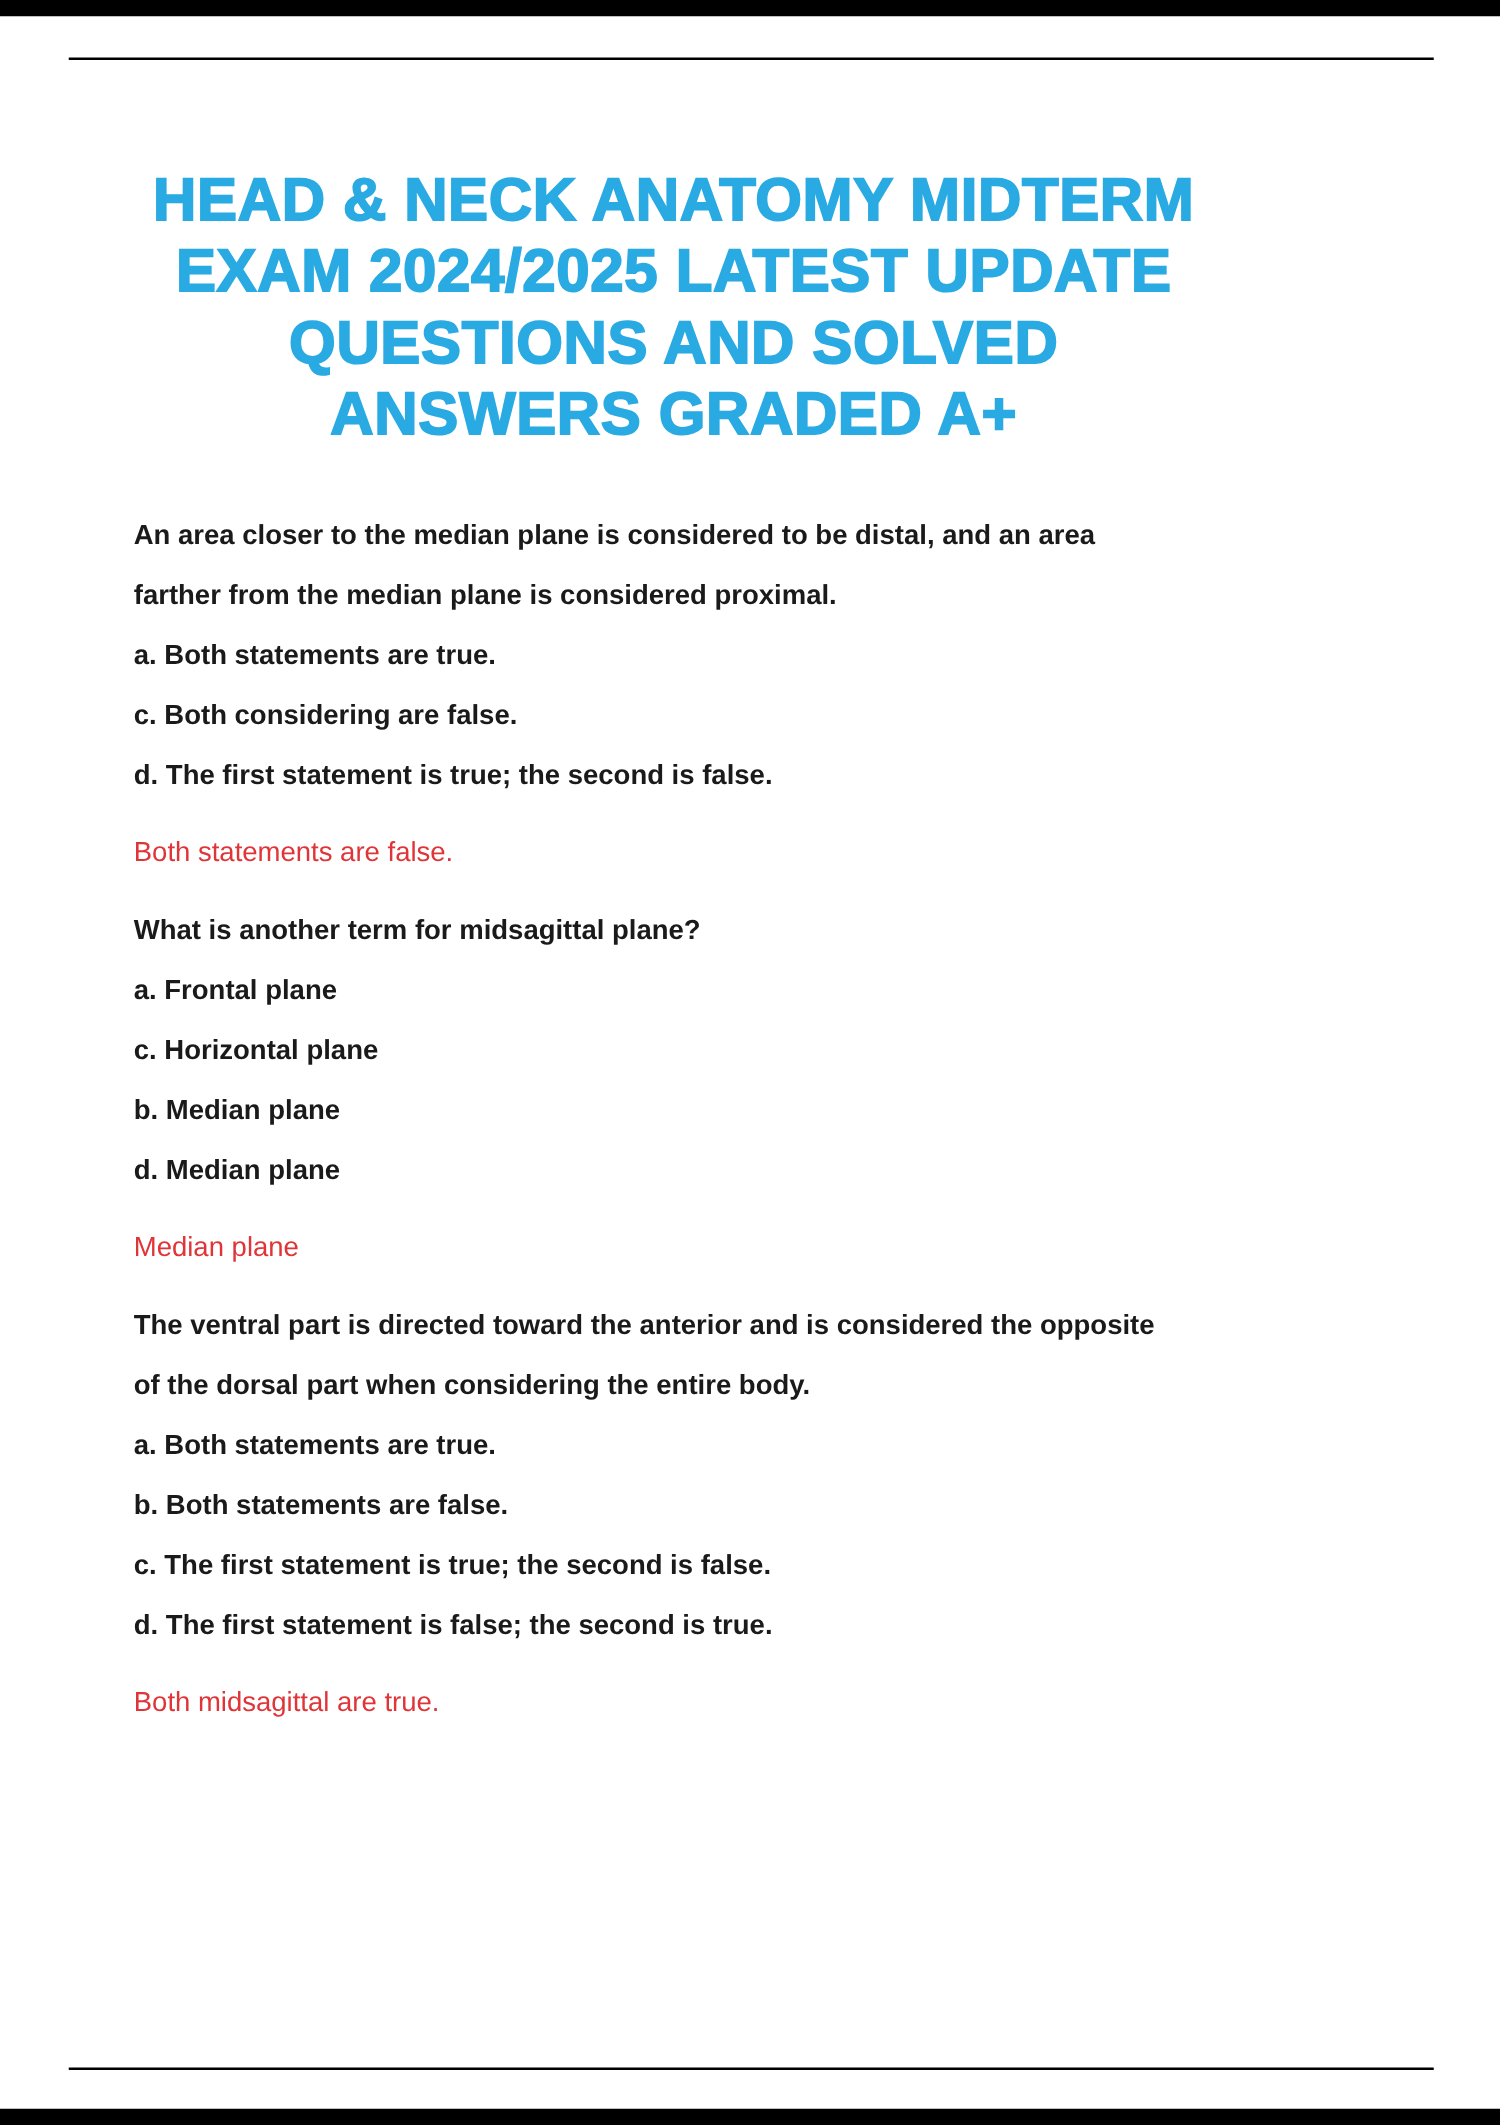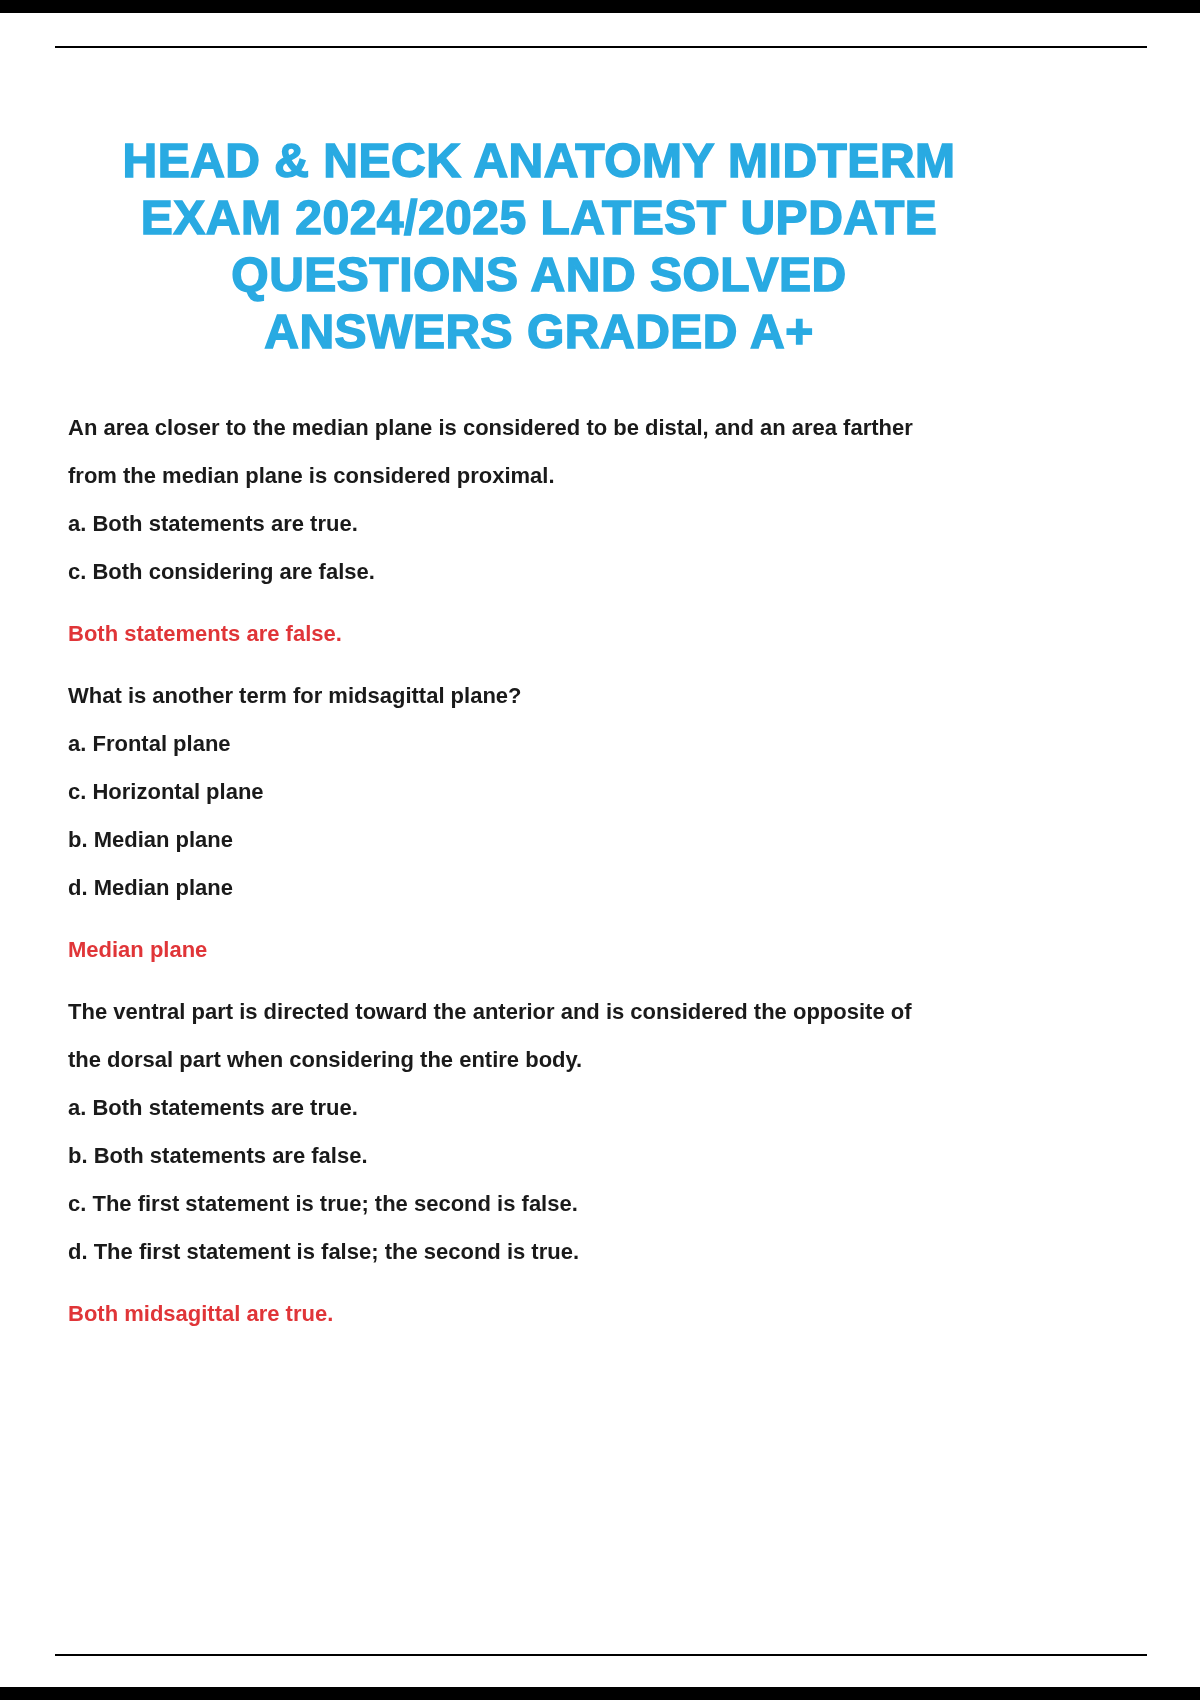--- a/index.html
+++ b/index.html
@@ -43,35 +43,35 @@
     text-align: center;
     color: #29aae2;
     font-weight: 700;
     font-size: 48px;
     line-height: 57px;
     letter-spacing: 0.5px;
     -webkit-text-stroke: 1.5px #29aae2;
   }
   .content {
     margin-top: 44px;
-    padding-left: 68px;
+    padding-left: 107px;
     padding-right: 130px;
     color: #1a1a1a;
   }
   .q-text, .q-option {
     margin: 0;
     font-size: 22px;
     font-weight: 700;
     line-height: 48px;
     color: #1a1a1a;
   }
   .q-answer {
     margin: 14px 0 14px 0;
     font-size: 22px;
-    font-weight: 700;
+    font-weight: 400;
     line-height: 48px;
     color: #e03538;
   }
   .question-block { margin: 0; }
 </style>
 </head>
 <body>
 
 <div class="page">
 
@@ -84,20 +84,21 @@
     <div>QUESTIONS AND SOLVED</div>
     <div>ANSWERS GRADED A+</div>
   </div>
 
   <div class="content">
 
     <div class="question-block">
       <p class="q-text">An area closer to the median plane is considered to be distal, and an area farther from the median plane is considered proximal.</p>
       <p class="q-option">a. Both statements are true.</p>
       <p class="q-option">c. Both considering are false.</p>
+      <p class="q-option">d. The first statement is true; the second is false.</p>
       <p class="q-answer">Both statements are false.</p>
     </div>
 
     <div class="question-block">
       <p class="q-text">What is another term for midsagittal plane?</p>
       <p class="q-option">a. Frontal plane</p>
       <p class="q-option">c. Horizontal plane</p>
       <p class="q-option">b. Median plane</p>
       <p class="q-option">d. Median plane</p>
       <p class="q-answer">Median plane</p>

